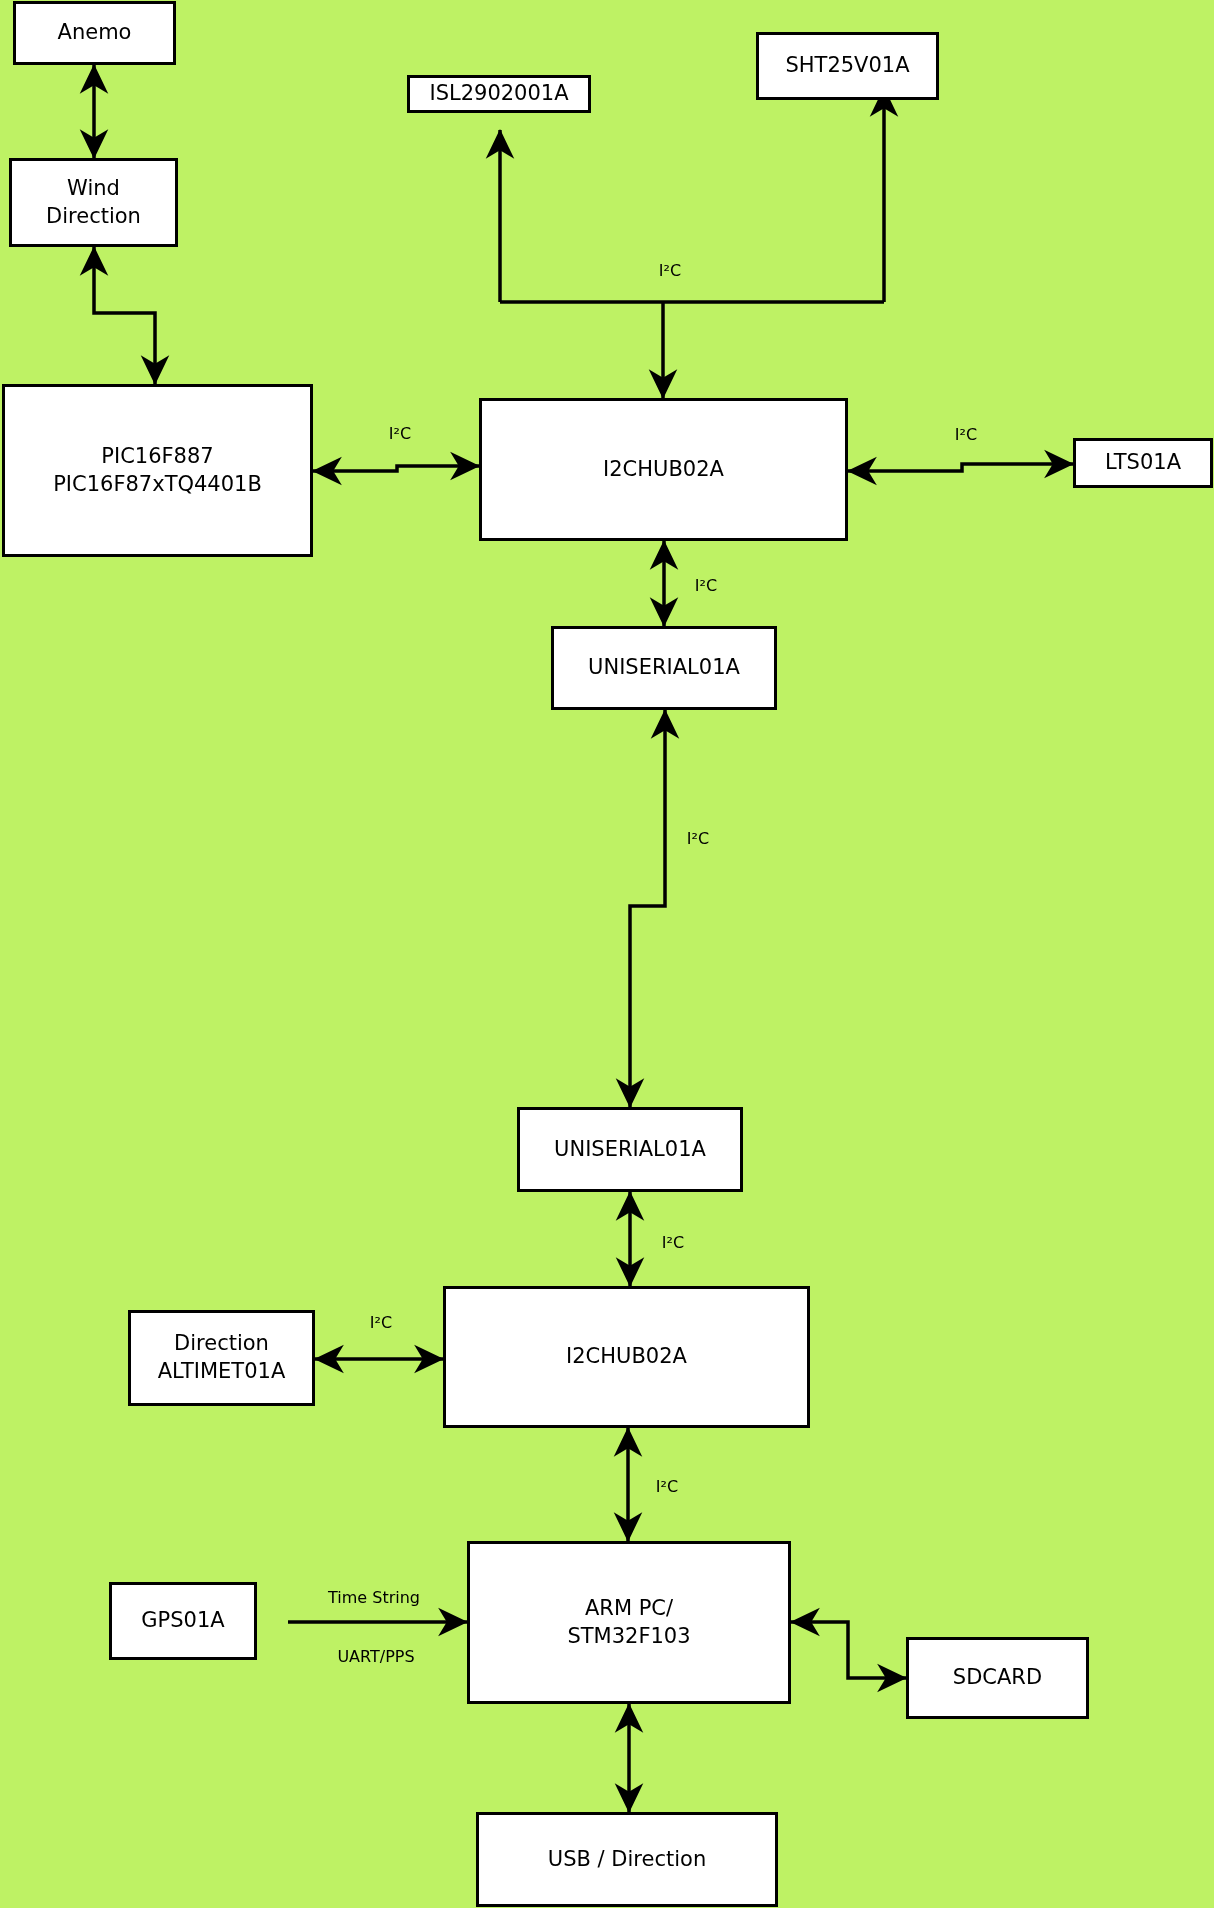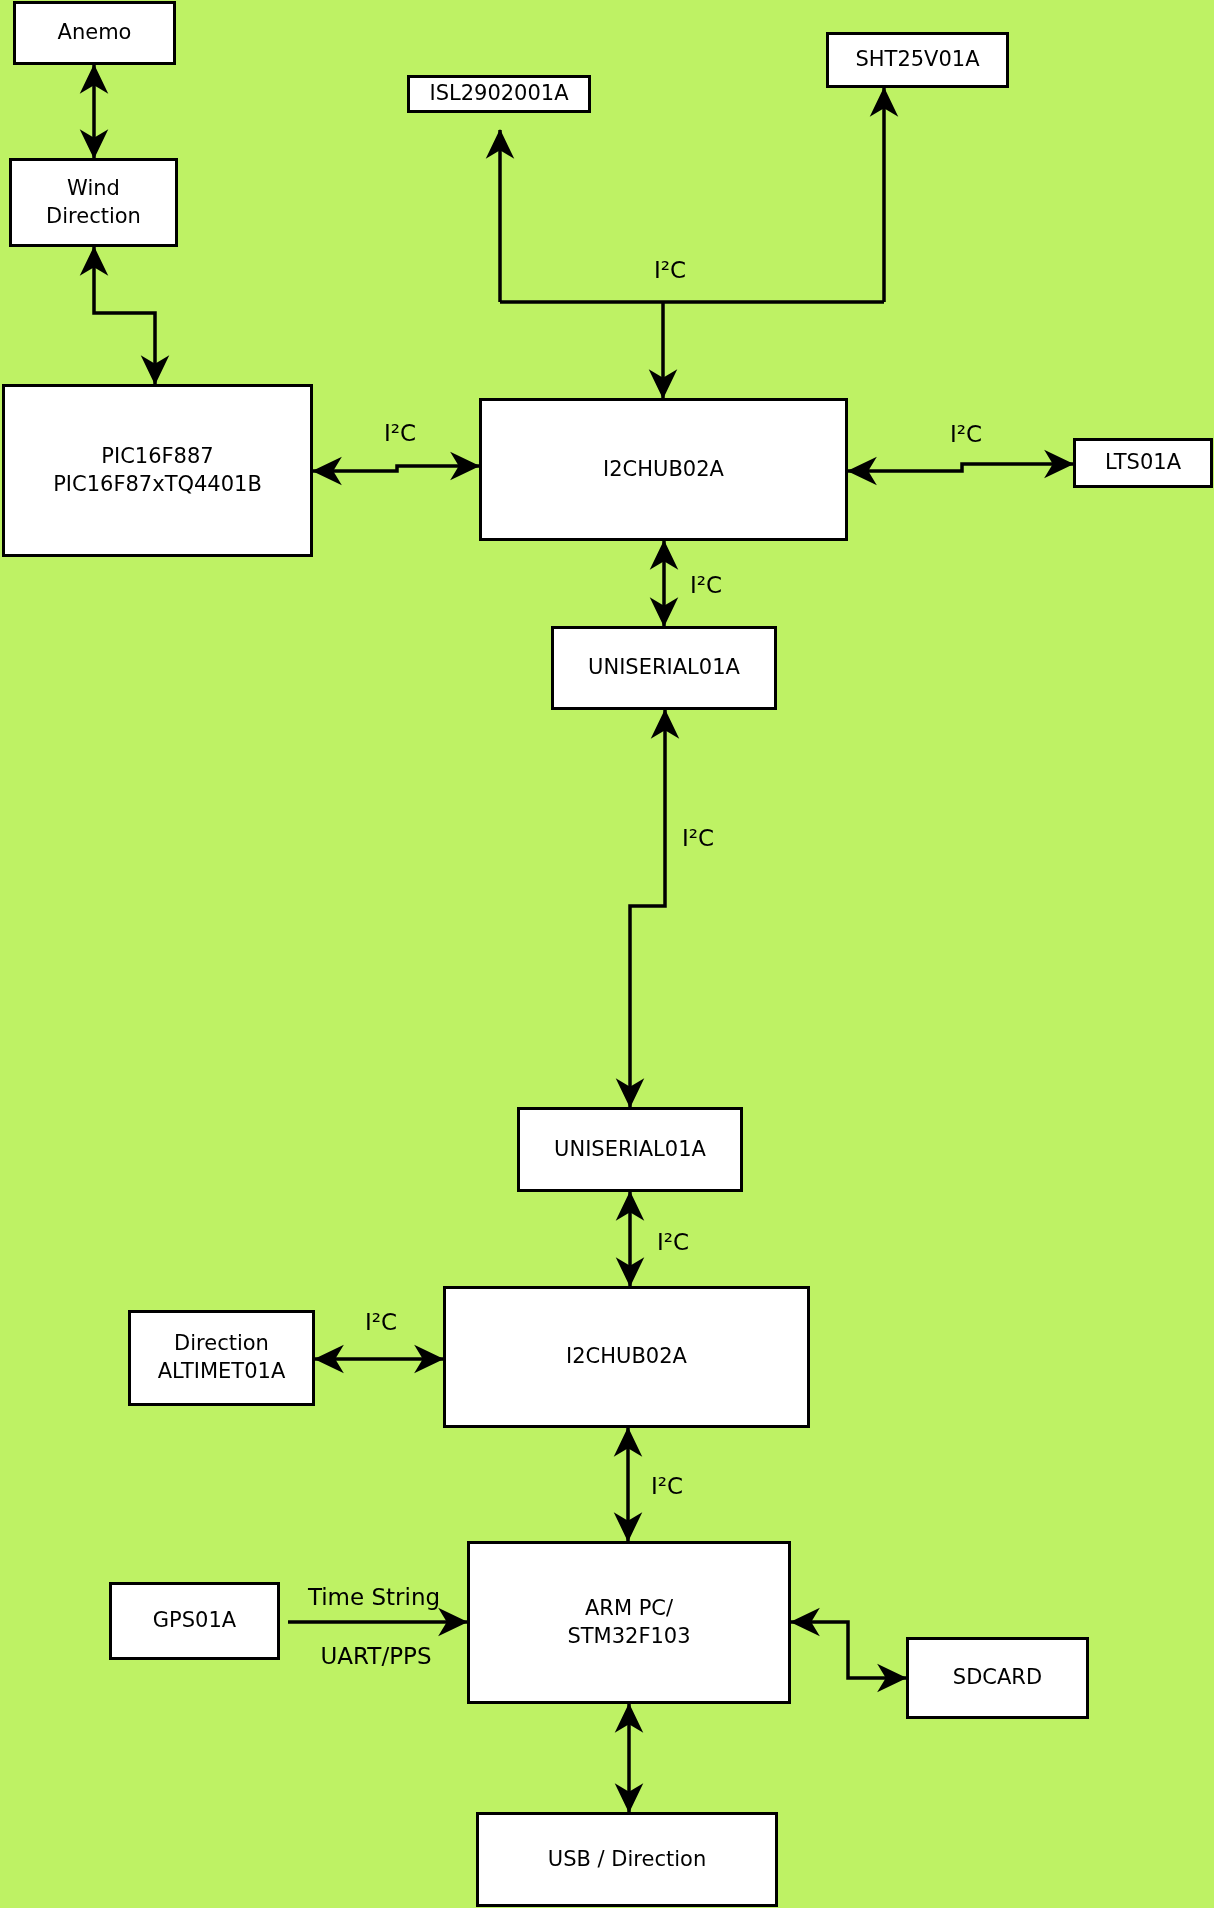--- a/index.html
+++ b/index.html
@@ -23,21 +23,21 @@
     align-items: center;
     justify-content: center;
     text-align: center;
     font-size: 21px;
     line-height: 1.33;
     white-space: nowrap;
   }
   .elabel {
     position: absolute;
     transform: translate(-50%, -50%);
-    font-size: 23px;
+    font-size: 16px;
     white-space: nowrap;
   }
 </style>
 </head>
 <body>
 
 <div class="stage">
 
   <svg class="wires" width="1214" height="1908" viewBox="0 0 1214 1908">
     <defs>
@@ -76,21 +76,21 @@
 
   <div class="box" style="left:2px;top:384px;width:311px;height:173px">
     <span>PIC16F887</span>
     <span>PIC16F87xTQ4401B</span>
   </div>
 
   <div class="box" style="left:407px;top:75px;width:184px;height:38px">
     <span>ISL2902001A</span>
   </div>
 
-  <div class="box" style="left:826px;top:32px;width:183px;height:56px">
+  <div class="box" style="left:756px;top:32px;width:183px;height:68px">
     <span>SHT25V01A</span>
   </div>
 
   <div class="box" style="left:479px;top:398px;width:369px;height:143px">
     <span>I2CHUB02A</span>
   </div>
 
   <div class="box" style="left:1073px;top:438px;width:140px;height:50px">
     <span>LTS01A</span>
   </div>
@@ -110,21 +110,21 @@
   <div class="box" style="left:128px;top:1310px;width:187px;height:96px">
     <span>Direction</span>
     <span>ALTIMET01A</span>
   </div>
 
   <div class="box" style="left:467px;top:1541px;width:324px;height:163px">
     <span>ARM PC/</span>
     <span>STM32F103</span>
   </div>
 
-  <div class="box" style="left:109px;top:1582px;width:171px;height:78px">
+  <div class="box" style="left:109px;top:1582px;width:148px;height:78px">
     <span>GPS01A</span>
   </div>
 
   <div class="box" style="left:906px;top:1637px;width:183px;height:82px">
     <span>SDCARD</span>
   </div>
 
   <div class="box" style="left:476px;top:1812px;width:302px;height:95px">
     <span>USB / Direction</span>
   </div>

